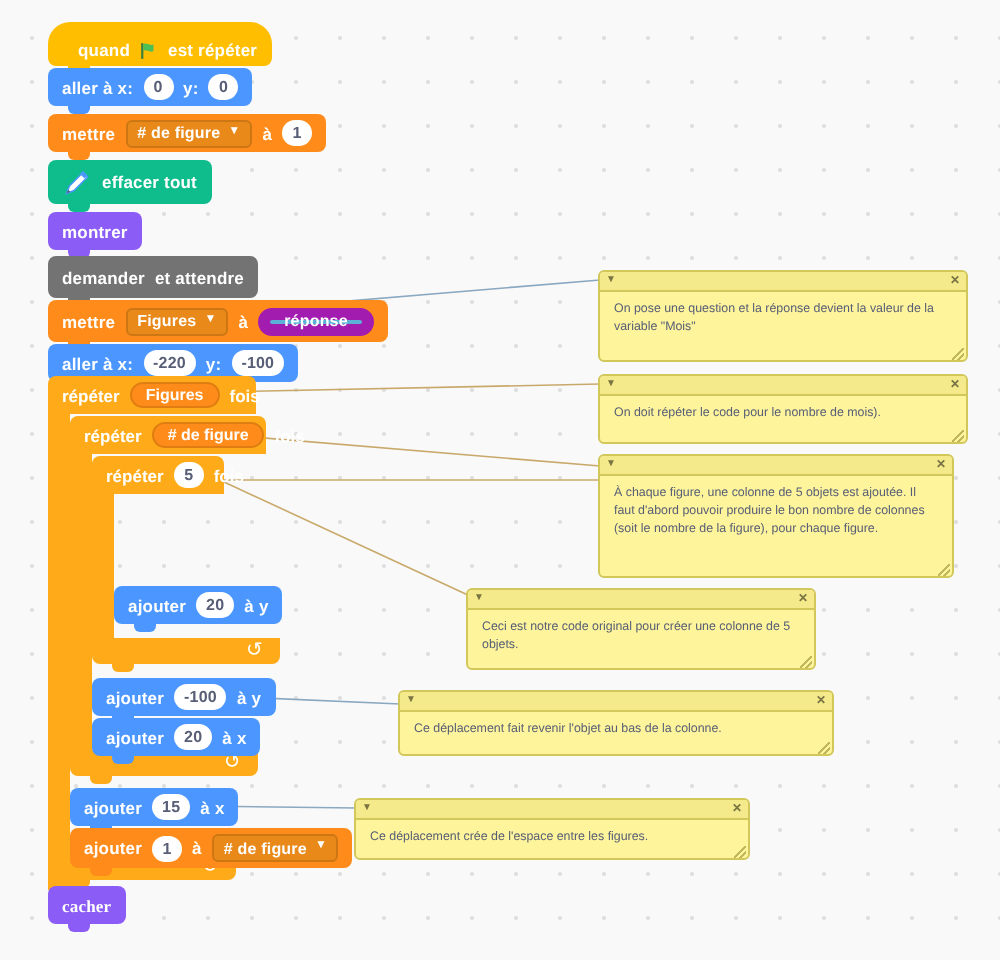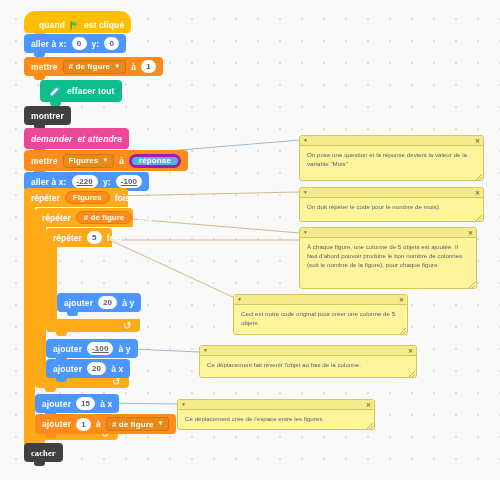--- a/index.html
+++ b/index.html
@@ -32,53 +32,53 @@
   }
   .blk::after{ 
     content:"";position:absolute;left:10px;top:100%;
     width:11px;height:3.5px;border-radius:0 0 3px 3px;
     background:inherit;
   }
 
   .c-event{background:#ffbf00;}
   .c-motion{background:#4c97ff;}
   .c-var{background:#ff8c1a;}
-  .c-pen{background:#0fbd8c;margin-left:16px;}
-  .c-look{background:#404040;align-items:center;}
-  .c-sense{background:#ec4899;font-style:italic;}
+  .c-pen{background:#0fbd8c;}
+  .c-look{background:#8b5cf6;align-items:center;}
+  .c-sense{background:#737373;}
   .c-ctrl{background:#ffab19;}
 
   
   .hat{border-radius:11px 11px 4px 4px;height:22px;align-items:flex-end;padding-bottom:3px;}
 
   
   .num{
     background:#fff;color:#575e75;
     border-radius:9px;height:13px;min-width:15px;
     display:inline-flex;align-items:center;justify-content:center;
     padding:0 5px;font-size:8px;font-weight:bold;
     box-sizing:border-box;
   }
-  .num.wide{min-width:22px;text-decoration:underline;}
+  .num.wide{min-width:22px;}
   .txtinput{
     background:#fff;color:#575e75;
     border-radius:9px;height:14px;
     display:inline-flex;align-items:center;
     padding:0 7px;font-size:8px;font-weight:normal;
     box-sizing:border-box;
   }
   .varoval{
     background:#ff8c1a;color:#fff;
     border:1px solid #e07d12;
     border-radius:9px;height:13px;
     display:inline-flex;align-items:center;justify-content:center;
     padding:0 7px;font-size:8px;font-weight:bold;box-sizing:border-box;
   }
   .report{
-    background:#5cb1d6;border:3px solid #a21caf;color:#fff;
+    background:#5cb1d6;border:6px solid #a21caf;color:#fff;
     border-radius:9px;height:14px;
     display:inline-flex;align-items:center;justify-content:center;
     padding:0 7px;font-size:8px;font-weight:bold;box-sizing:border-box;
   }
   .dd{
     background:#e8891a;color:#fff;border:1px solid #cc7714;
     border-radius:3px;height:14px;
     display:inline-flex;align-items:center;gap:4px;
     padding:0 5px;font-size:8px;font-weight:bold;box-sizing:border-box;
   }
@@ -157,21 +157,21 @@
   </svg>
 
   <div class="blk c-event hat" style="left:24px;top:11px;padding-left:15px;">
     <span class="lbl">quand</span>
     <span class="flag">
       <svg viewBox="0 0 16 16" width="9" height="9">
           <path d="M2 1v14" stroke="#3d7f3d" stroke-width="2" fill="none"></path>
           <path d="M3 2c3-2 6 2 9 0v6c-3 2-6-2-9 0z" fill="#4cbf56"></path>
         </svg>
     </span>
-    <span class="lbl">est cliqué</span>
+    <span class="lbl">est répéter</span>
   </div>
 
   <div class="blk c-motion" style="left:24px;top:34px;">
     <span class="lbl">aller à x:</span>
     <span class="num">0</span>
     <span class="lbl">y:</span>
     <span class="num">0</span>
   </div>
 
   <div class="blk c-var" style="left:24px;top:57px;">

